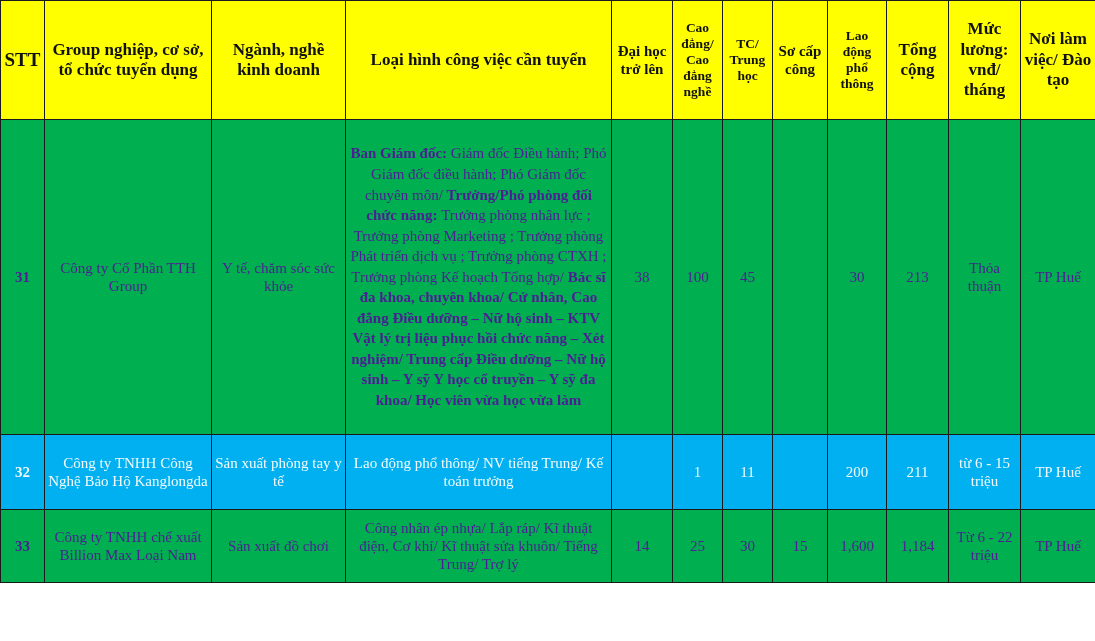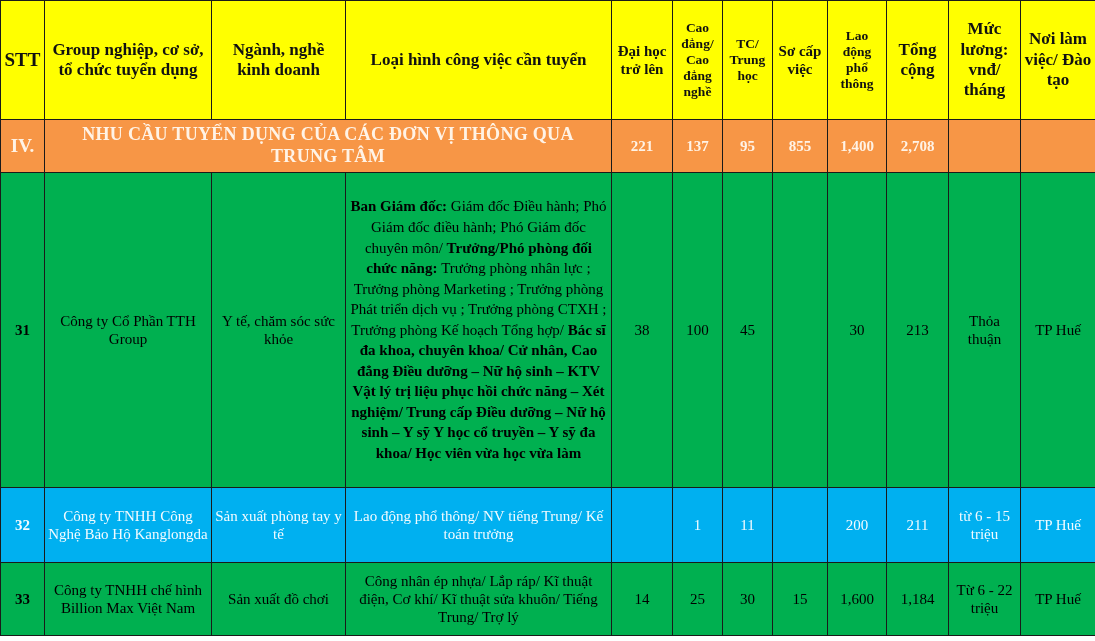--- a/index.html
+++ b/index.html
@@ -6,21 +6,21 @@
   body { width: 1095px; height: 641px; overflow: hidden; font-family: "Liberation Serif", serif; }
   table { border-collapse: collapse; table-layout: fixed; width: 1095px; }
   td, th { border: 1.5px solid #1a1a1a; text-align: center; vertical-align: middle; padding: 0 3px; line-height: 1.2; overflow: hidden; }
   thead th { background: #ffff00; color: #111; font-weight: bold; font-size: 15px; height: 118px; }
   thead th.big { font-size: 17px; }
   thead th.small { font-size: 13.5px; }
   thead th.stt { font-size: 19px; }
   tr.section td { background: #f79646; color: #fff3e6; font-weight: bold; height: 52px; font-size: 15px; }
   tr.section td.sec-title { font-size: 18px; letter-spacing: 0.3px; }
   tr.section td.sec-num { font-size: 19px; }
-  tr.green td { background: #00b050; color: #000000; font-size: 15px; }
+  tr.green td { background: #00b050; color: #4c1d95; font-size: 15px; }
   tr.blue td { background: #00b0f0; color: #f2fbff; font-size: 15px; }
   td.stt { font-weight: bold; font-size: 19px; color: #ffffff; }
   td.total { font-weight: normal; }
   td.jobs { font-size: 14.5px; line-height: 1.37; padding: 0 4px; }
   b { font-weight: bold; }
   tr.r31 td { height: 314px; }
   tr.r32 td { height: 74px; }
   tr.r33 td { height: 72px; }
 </style>
 </head>
@@ -43,40 +43,28 @@
   </colgroup>
   <thead>
     <tr>
       <th class="stt">STT</th>
       <th class="big">Group nghiệp, cơ sở, tổ chức tuyển dụng</th>
       <th class="big">Ngành, nghề kinh doanh</th>
       <th class="big">Loại hình công việc cần tuyển</th>
       <th>Đại học trở lên</th>
       <th class="small">Cao đẳng/ Cao đẳng nghề</th>
       <th class="small">TC/ Trung học</th>
-      <th>Sơ cấp việc</th>
+      <th>Sơ cấp công</th>
       <th class="small">Lao động phổ thông</th>
       <th class="big">Tổng cộng</th>
       <th class="big">Mức lương: vnđ/ tháng</th>
       <th class="big">Nơi làm việc/ Đào tạo</th>
     </tr>
   </thead>
   <tbody>
-    <tr class="section">
-      <td class="sec-num">IV.</td>
-      <td class="sec-title" colspan="3">NHU CẦU TUYỂN DỤNG CỦA CÁC ĐƠN VỊ THÔNG QUA TRUNG TÂM</td>
-      <td>221</td>
-      <td>137</td>
-      <td>95</td>
-      <td>855</td>
-      <td>1,400</td>
-      <td>2,708</td>
-      <td></td>
-      <td></td>
-    </tr>
 
     <tr class="green r31">
       <td class="stt">31</td>
       <td>Công ty Cổ Phần TTH Group</td>
       <td>Y tế, chăm sóc sức khỏe</td>
       <td class="jobs"><b>Ban Giám đốc: </b><span>Giám đốc Điều hành; Phó Giám đốc điều hành; Phó Giám đốc chuyên môn/ </span><b>Trưởng/Phó phòng đối chức năng: </b><span>Trưởng phòng nhân lực ; Trưởng phòng Marketing ; Trưởng phòng Phát triển dịch vụ ; Trưởng phòng CTXH ; Trưởng phòng Kế hoạch Tổng hợp/ </span><b>Bác sĩ đa khoa, chuyên khoa/ Cử nhân, Cao đẳng Điều dưỡng – Nữ hộ sinh – KTV Vật lý trị liệu phục hồi chức năng – Xét nghiệm/  Trung cấp Điều dưỡng – Nữ hộ sinh – Y sỹ Y học cổ truyền – Y sỹ đa khoa/ Học viên vừa học vừa làm</b></td>
       <td>38</td>
       <td>100</td>
       <td>45</td>
       <td></td>
@@ -96,21 +84,21 @@
       <td>11</td>
       <td></td>
       <td>200</td>
       <td class="total">211</td>
       <td>từ 6 - 15 triệu</td>
       <td>TP Huế</td>
     </tr>
 
     <tr class="green r33">
       <td class="stt">33</td>
-      <td>Công ty TNHH chế hình Billion Max Việt Nam</td>
+      <td>Công ty TNHH chế xuất Billion Max Loại Nam</td>
       <td>Sản xuất đồ chơi</td>
       <td>Công nhân ép nhựa/ Lắp ráp/ Kĩ thuật điện, Cơ khí/ Kĩ thuật sửa khuôn/ Tiếng Trung/ Trợ lý</td>
       <td>14</td>
       <td>25</td>
       <td>30</td>
       <td>15</td>
       <td>1,600</td>
       <td class="total">1,184</td>
       <td>Từ 6 - 22 triệu</td>
       <td>TP Huế</td>

